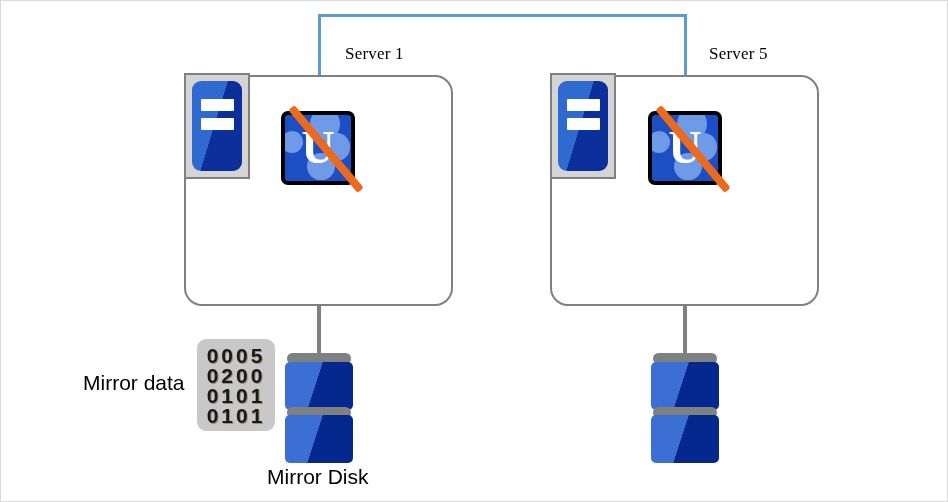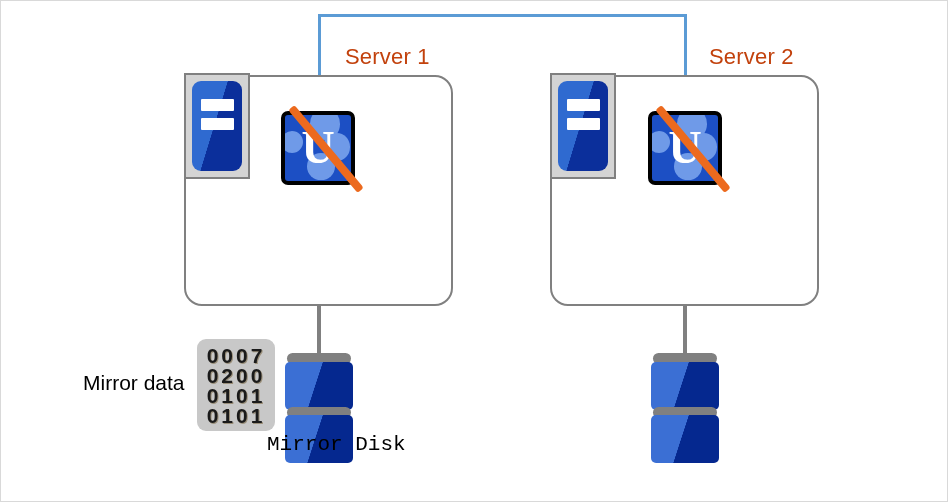--- a/index.html
+++ b/index.html
@@ -22,24 +22,25 @@
 
   
   .link-top {
     position: absolute;
     background: #5b9bd5;
   }
 
   
   .server-label {
     position: absolute;
-    font-size: 22px;
-    color: #c2410c;
+    font-size: 17px;
+    color: #000000;
     white-space: nowrap;
     letter-spacing: 0.2px;
+    font-family: Liberation Serif, serif;
   }
 
   
   .server-box {
     position: absolute;
     border: 2.5px solid #808080;
     border-radius: 18px;
     background: #ffffff;
     box-sizing: border-box;
   }
@@ -202,32 +203,32 @@
 
   <div class="disk-stem" style="left:316px; top:305px; width:4px; height:49px;"></div>
 
   <div class="disk" style="left:284px; top:352px; width:68px; height:108px;">
     <div class="disk-cap" style="top:0px;"></div>
     <div class="disk-body" style="top:9px;"></div>
     <div class="disk-cap" style="top:54px;"></div>
     <div class="disk-body" style="top:62px;"></div>
   </div>
 
-  <div class="plain-label" style="left:266px; top:432px;font-family:Liberation Mono, monospace;">Mirror Disk</div>
+  <div class="plain-label" style="left:266px; top:464px;">Mirror Disk</div>
 
   <div class="data-card" style="left:196px; top:338px; width:78px; height:92px;">
-    <div class="data-row">0007</div>
+    <div class="data-row">0005</div>
     <div class="data-row">0200</div>
     <div class="data-row">0101</div>
     <div class="data-row">0101</div>
   </div>
 
   <div class="plain-label" style="left:82px; top:370px;">Mirror data</div>
 
-  <div class="server-label" style="left:708px; top:43px;">Server 2</div>
+  <div class="server-label" style="left:708px; top:43px;">Server 5</div>
 
   <div class="server-box" style="left:549px; top:74px; width:269px; height:231px;"></div>
 
   <div class="srv-icon-frame" style="left:549px; top:72px; width:66px; height:106px;">
     <div class="srv-icon-inner">
       <div class="srv-bar b1"></div>
       <div class="srv-bar b2"></div>
     </div>
   </div>
 

